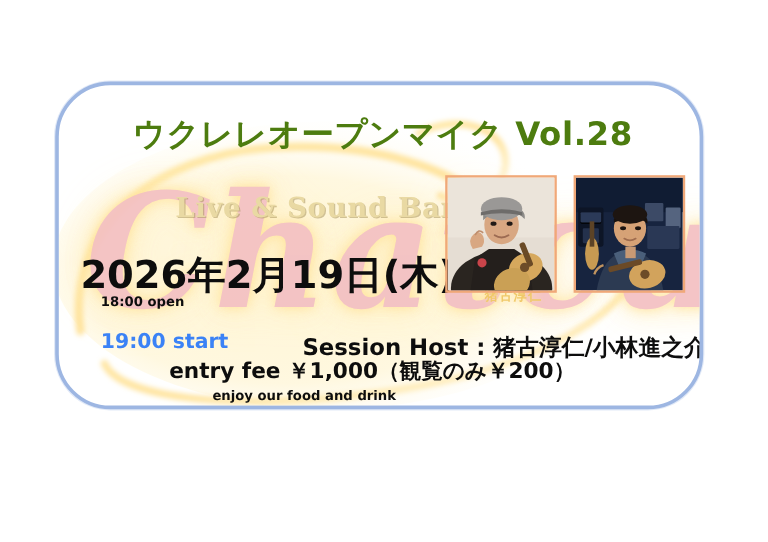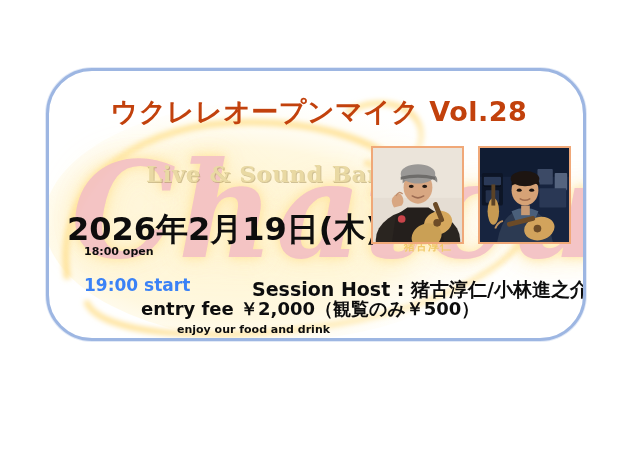--- a/index.html
+++ b/index.html
@@ -104,21 +104,21 @@
   #flyer-title {
     position: absolute;
     left: 0;
     top: 23px;
     width: 540px;
     text-align: center;
     font-family: "DejaVu Sans", sans-serif;
     font-weight: 700;
     font-size: 27px;
     letter-spacing: 0.5px;
-    color: #c2410c;
+    color: #4d7c0f;
     white-space: nowrap;
   }
 
   #event-date {
     position: absolute;
     left: 18px;
     top: 137px;
     font-family: "DejaVu Sans", sans-serif;
     font-weight: 700;
     font-size: 32px;
@@ -239,21 +239,21 @@
     <div id="flyer-title">ウクレレオープンマイク Vol.28</div>
 
     <div id="event-date">2026年2月19日(木)</div>
 
     <div id="open-time">18:00 open</div>
 
     <div id="start-time">19:00 start</div>
 
     <div id="session-host">Session Host : 猪古淳仁/小林進之介</div>
 
-    <div id="entry-fee">entry fee ￥2,000（観覧のみ￥500）</div>
+    <div id="entry-fee">entry fee ￥1,000（観覧のみ￥200）</div>
 
     <div id="food-drink">enjoy our food and drink</div>
 
     <div class="host-photo" id="host-photo-1">
       <svg class="photo-svg" viewBox="0 0 93 98" preserveAspectRatio="xMidYMid slice">
         <rect x="0" y="0" width="93" height="98" fill="#e5ddd3"></rect>
         <rect x="0" y="0" width="93" height="52" fill="#ebe4da"></rect>
         <ellipse cx="47" cy="96" rx="44" ry="32" fill="#2a2520"></ellipse>
         <path d="M20 98 L24 70 L36 62 L58 62 L70 70 L74 98 Z" fill="#241f1c"></path>
         <circle cx="30" cy="74" r="4" fill="#c9444a"></circle>

